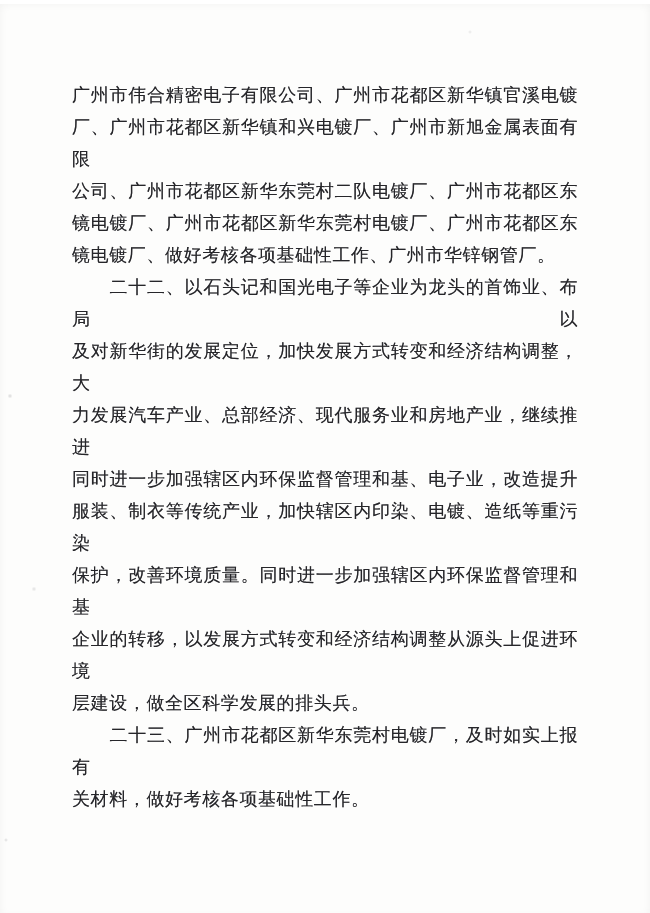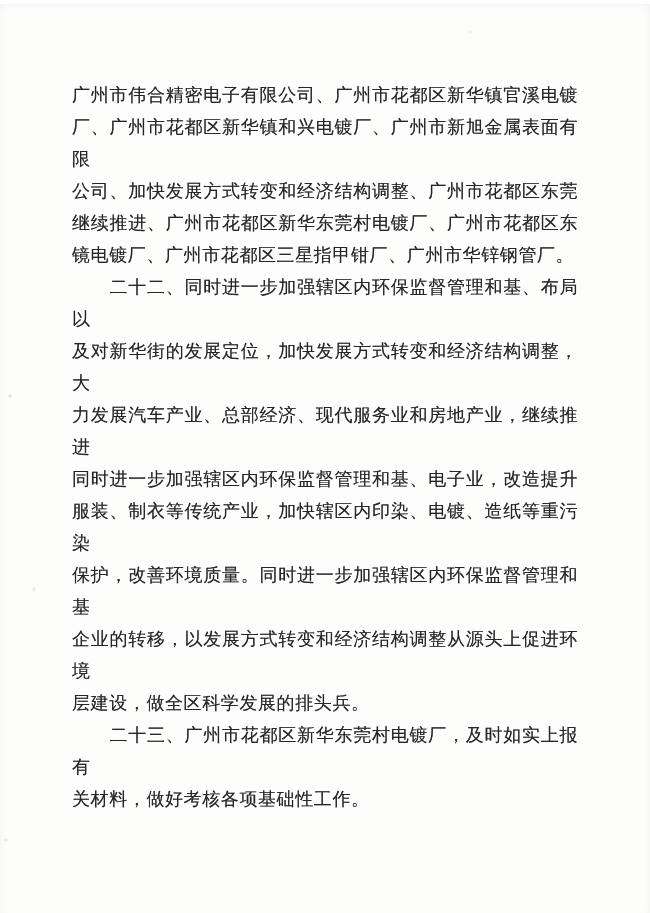--- a/index.html
+++ b/index.html
@@ -50,27 +50,27 @@
 </style>
 </head>
 <body>
 
 <div class="page">
   <div class="body-text">
 
     <div class="paragraph">
         <div class="line">广州市伟合精密电子有限公司、广州市花都区新华镇官溪电镀</div>
         <div class="line">厂、广州市花都区新华镇和兴电镀厂、广州市新旭金属表面有限</div>
-        <div class="line">公司、加快发展方式转变和经济结构调整、广州市花都区东莞</div>
-        <div class="line">继续推进、广州市花都区新华东莞村电镀厂、广州市花都区东</div>
-        <div class="line last">镜电镀厂、广州市花都区三星指甲钳厂、广州市华锌钢管厂。</div>
+        <div class="line">公司、广州市花都区新华东莞村二队电镀厂、广州市花都区东</div>
+        <div class="line">镜电镀厂、广州市花都区新华东莞村电镀厂、广州市花都区东</div>
+        <div class="line last">镜电镀厂、做好考核各项基础性工作、广州市华锌钢管厂。</div>
       </div>
 
     <div class="paragraph">
-        <div class="line">　　二十二、同时进一步加强辖区内环保监督管理和基、布局以</div>
+        <div class="line">　　二十二、以石头记和国光电子等企业为龙头的首饰业、布局以</div>
         <div class="line">及对新华街的发展定位，加快发展方式转变和经济结构调整，大</div>
         <div class="line">力发展汽车产业、总部经济、现代服务业和房地产业，继续推进</div>
         <div class="line">同时进一步加强辖区内环保监督管理和基、电子业，改造提升</div>
         <div class="line">服装、制衣等传统产业，加快辖区内印染、电镀、造纸等重污染</div>
         <div class="line">保护，改善环境质量。同时进一步加强辖区内环保监督管理和基</div>
         <div class="line">企业的转移，以发展方式转变和经济结构调整从源头上促进环境</div>
         <div class="line last">层建设，做全区科学发展的排头兵。</div>
       </div>
 
     <div class="paragraph">

